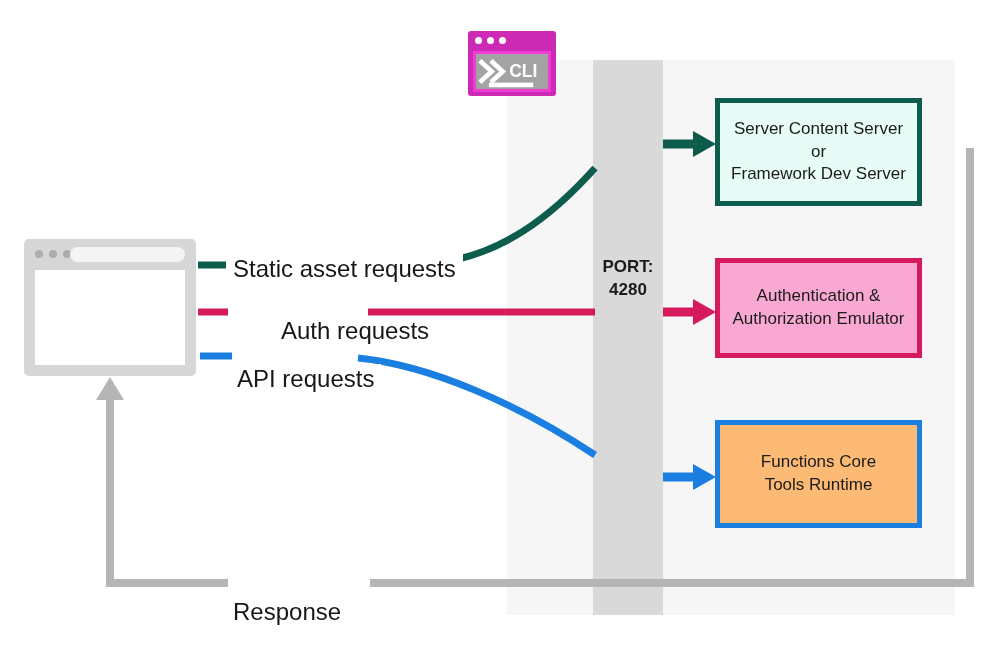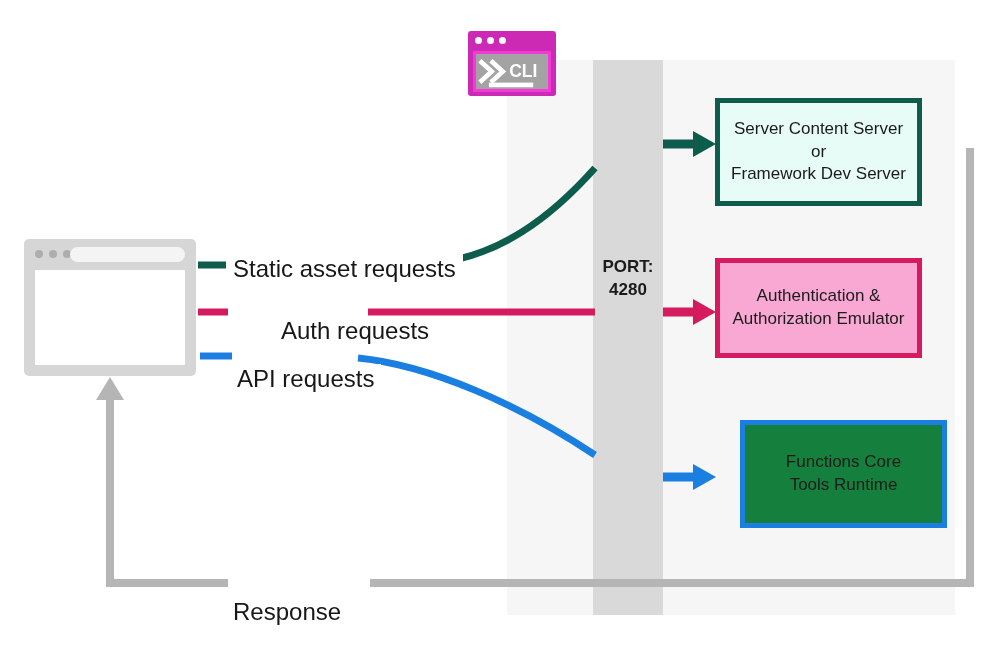--- a/index.html
+++ b/index.html
@@ -59,22 +59,21 @@
     background: #e7fcf7;
   }
   #box-auth {
     left: 715px; top: 258px; width: 207px; height: 100px;
     border: 5px solid #d51b5e;
     background: #f9a8d4;
   }
   #box-functions {
     left: 715px; top: 420px; width: 207px; height: 108px;
     border: 5px solid #1a7fe0;
-    background: #15803d;
-    margin-left: 25px;
+    background: #fdba74;
   }
   #port-label {
     position: absolute;
     left: 593px;
     top: 256px;
     width: 70px;
     text-align: center;
     font-size: 17px;
     font-weight: bold;
     color: #1b1b1b;

